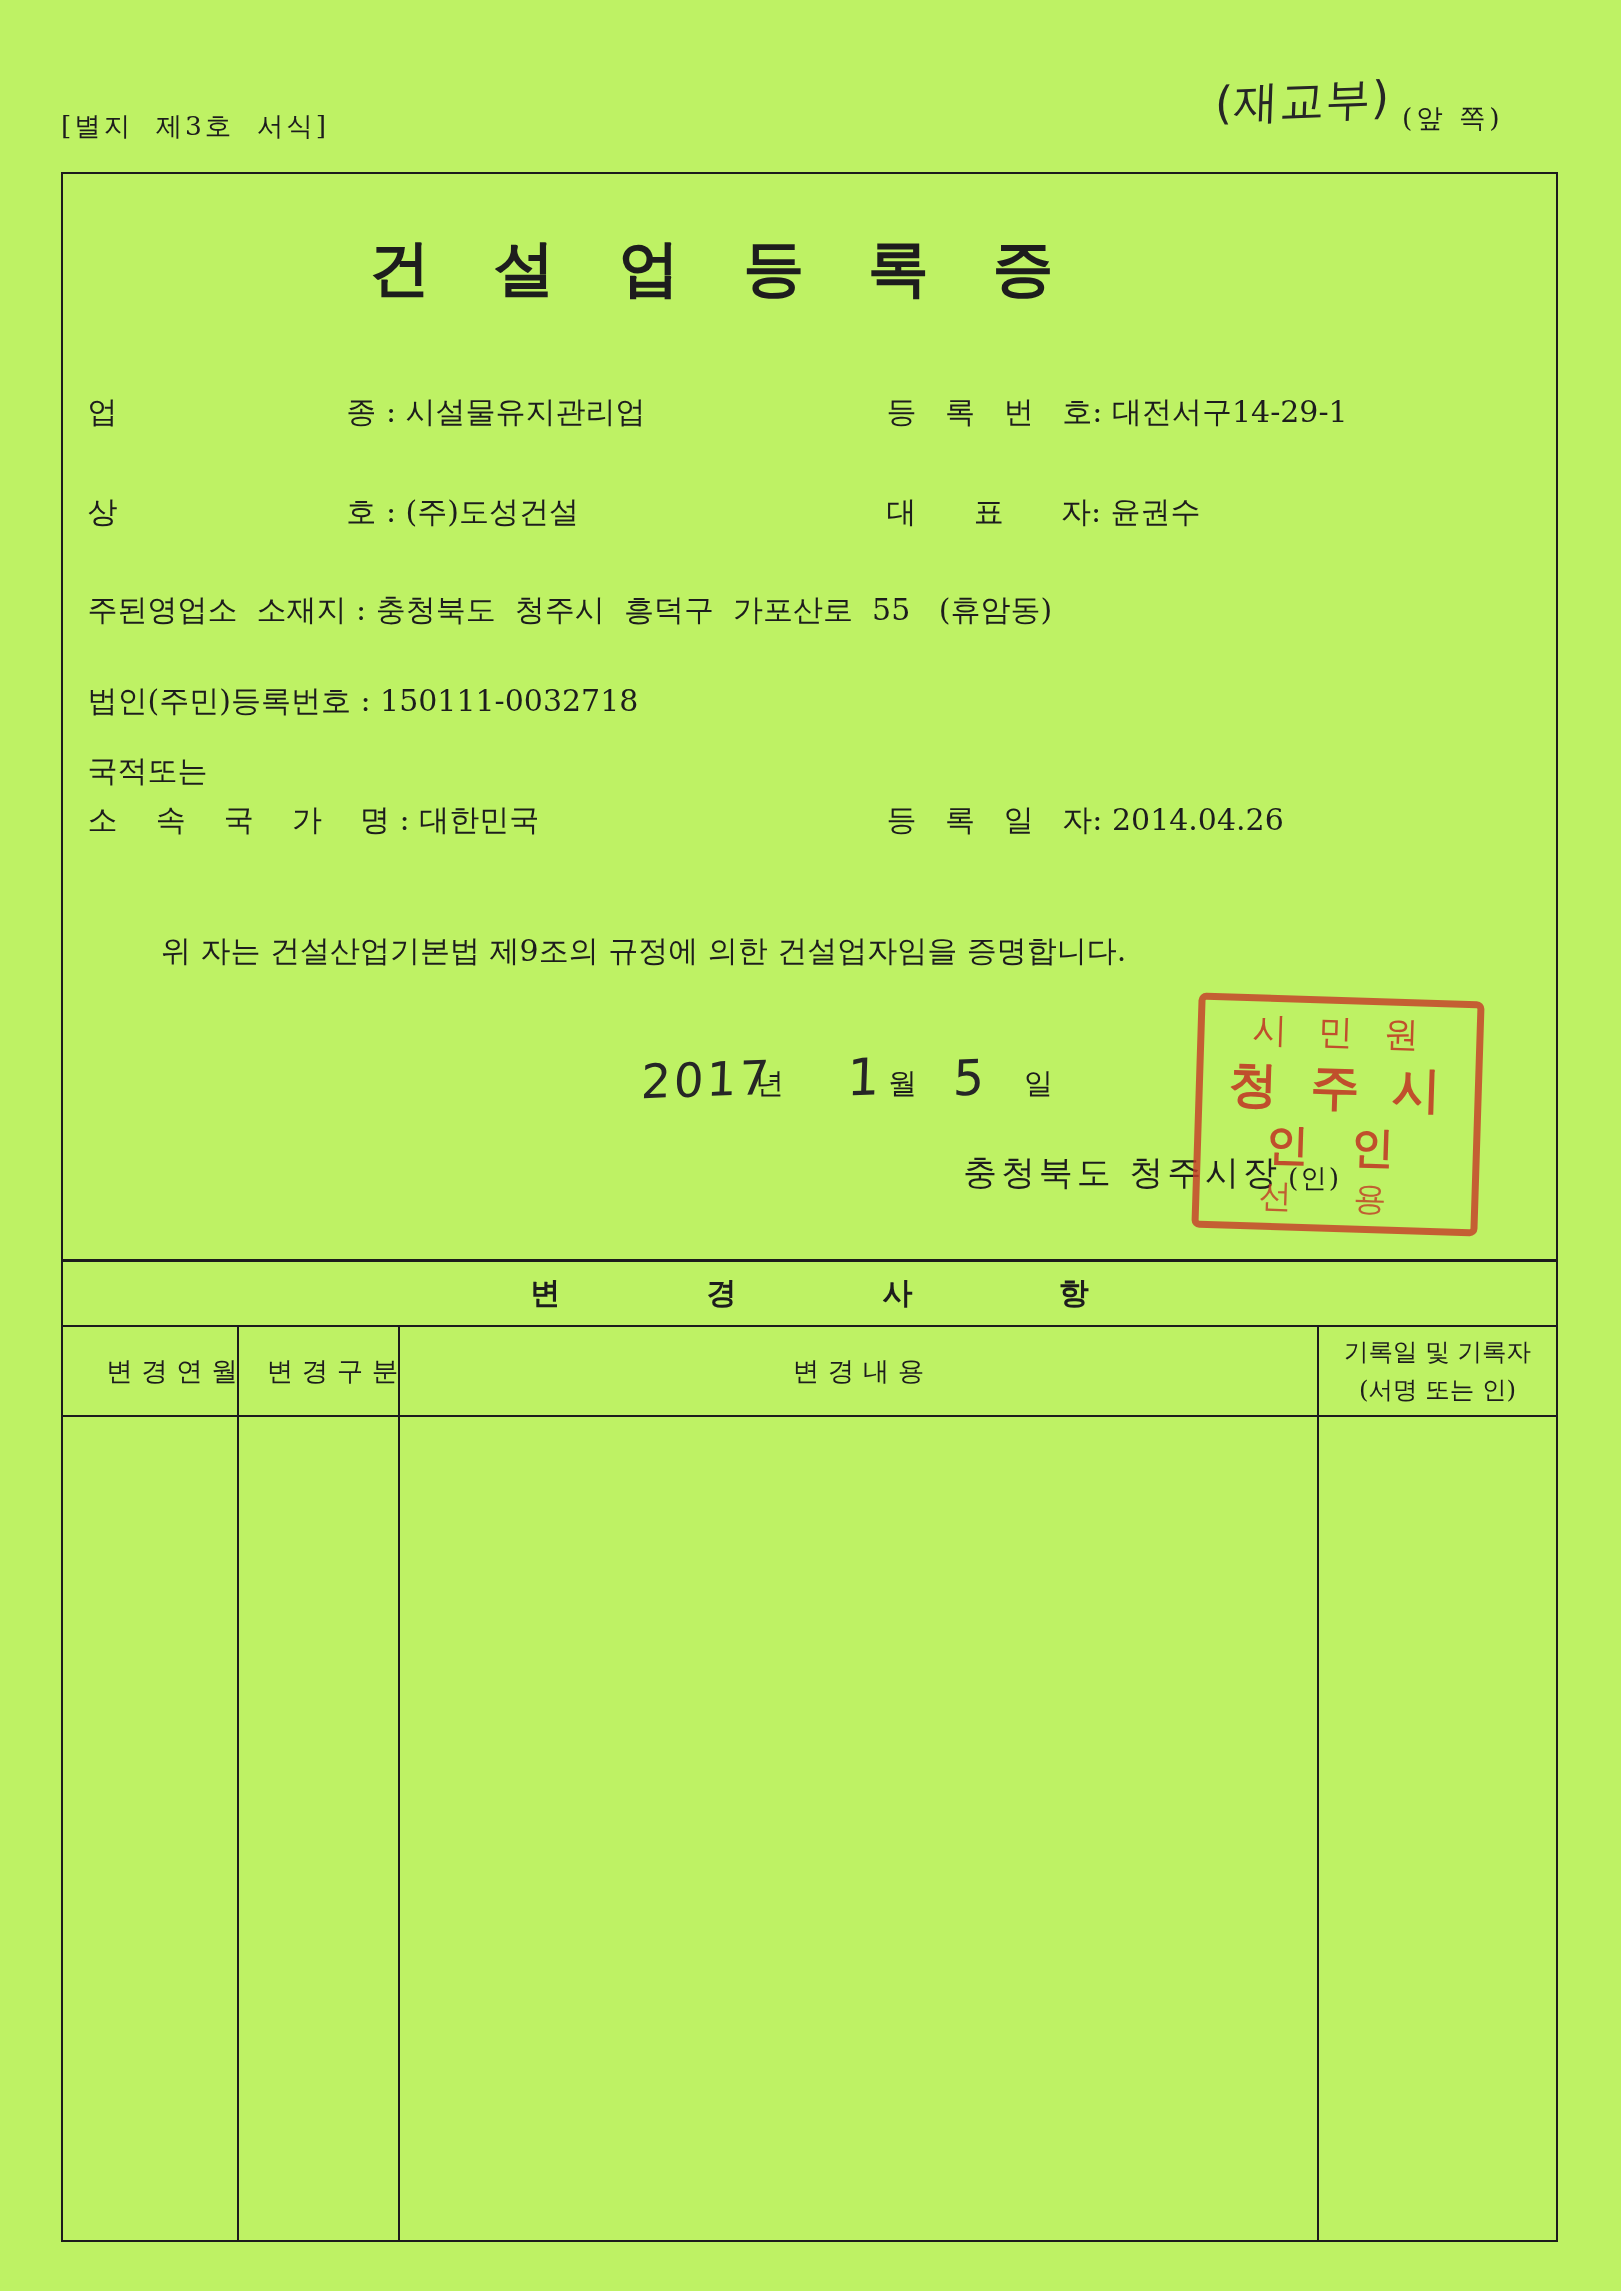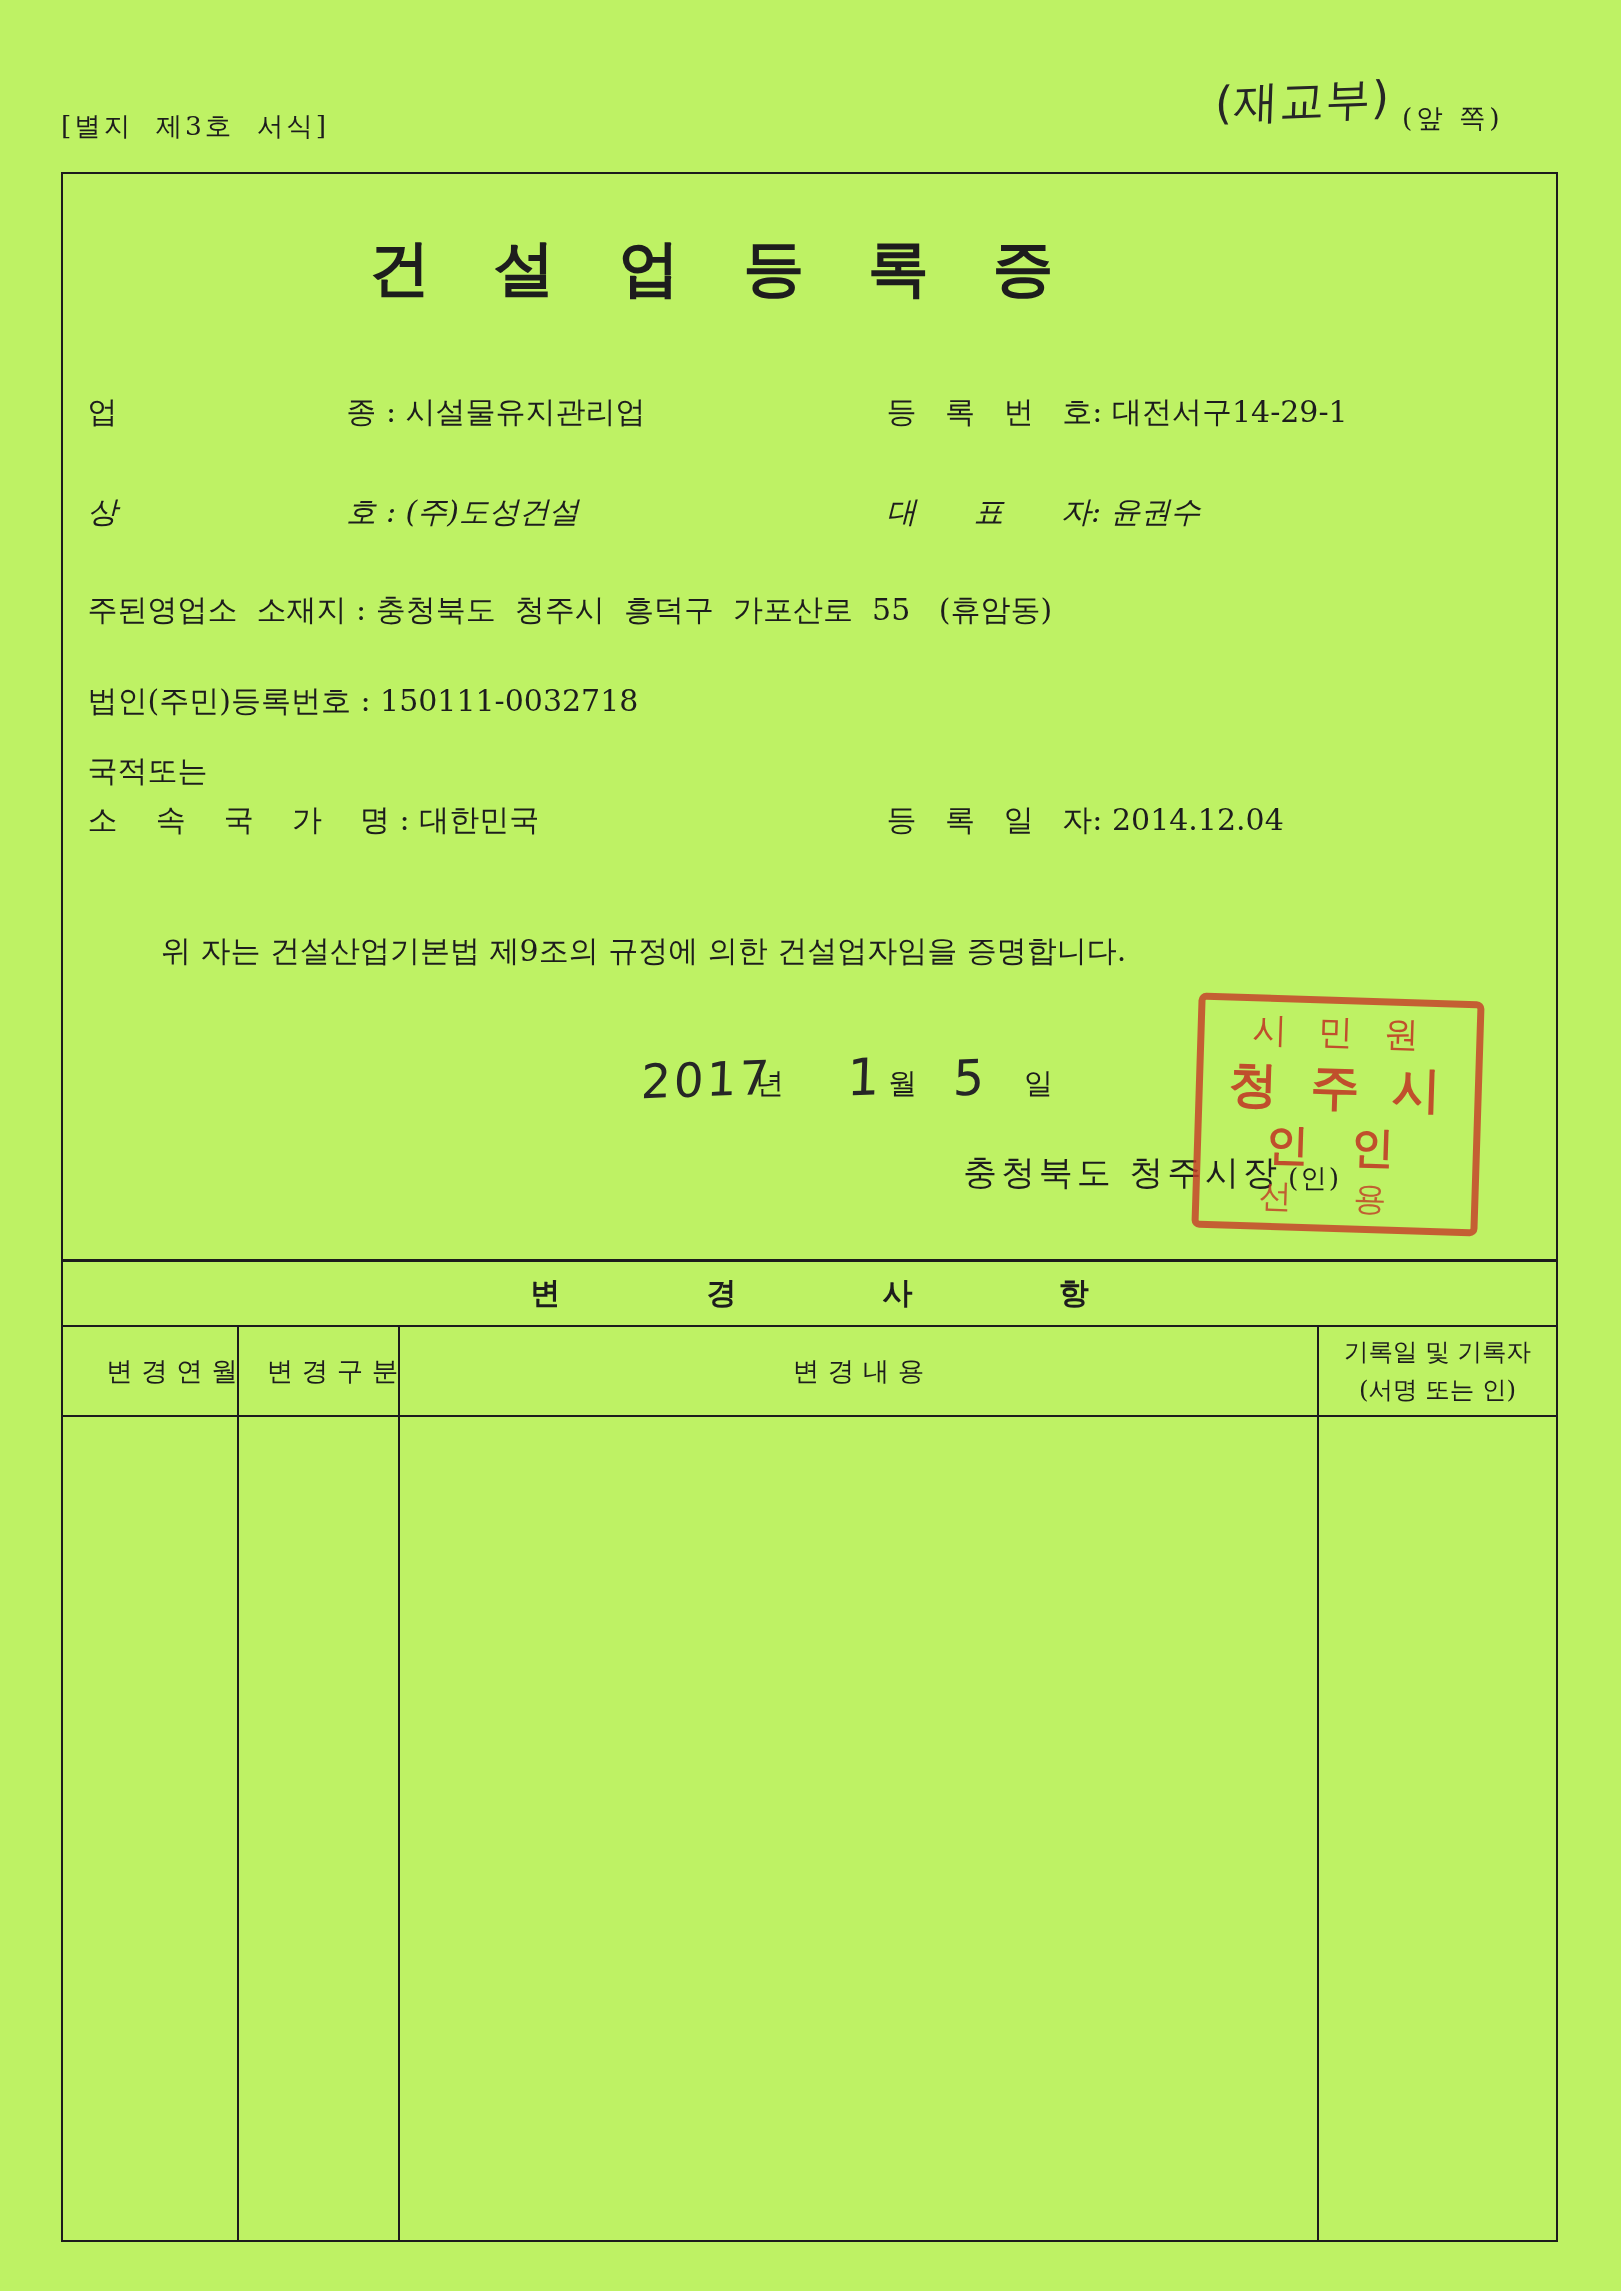--- a/index.html
+++ b/index.html
@@ -103,40 +103,40 @@
 
   <div class="abs outer-box">
 
     <div class="abs cert-title">건   설   업   등   록   증</div>
 
     <div class="abs f-row" style="top:218px;">
       <span class="f-left">업                        종 : 시설물유지관리업</span>
       <span class="f-right">등   록   번   호: 대전서구14-29-1</span>
     </div>
 
-    <div class="abs f-row" style="top:318px;font-style:italic;">
+    <div class="abs f-row" style="top:318px;">
       <span class="f-left">상                        호 : (주)도성건설</span>
       <span class="f-right">대      표      자: 윤권수</span>
     </div>
 
     <div class="abs f-row" style="top:416px;">
       <span class="f-left">주된영업소  소재지 : 충청북도  청주시  흥덕구  가포산로  55   (휴암동)</span>
     </div>
 
     <div class="abs f-row" style="top:507px;">
       <span class="f-left">법인(주민)등록번호 : 150111-0032718</span>
     </div>
 
     <div class="abs f-row" style="top:577px;">
       <span class="f-left">국적또는</span>
     </div>
 
     <div class="abs f-row" style="top:626px;">
       <span class="f-left">소    속    국    가    명 : 대한민국</span>
-      <span class="f-right">등   록   일   자: 2014.12.04</span>
+      <span class="f-right">등   록   일   자: 2014.04.26</span>
     </div>
 
     <div class="abs statement">위 자는 건설산업기본법 제9조의 규정에 의한 건설업자임을 증명합니다.</div>
 
     <div class="abs date-row">
       <span class="d-year hand">2017</span>
       <span class="unit d-ynit">년</span>
       <span class="d-month hand">1</span>
       <span class="unit d-mnit">월</span>
       <span class="d-day hand">5</span>

